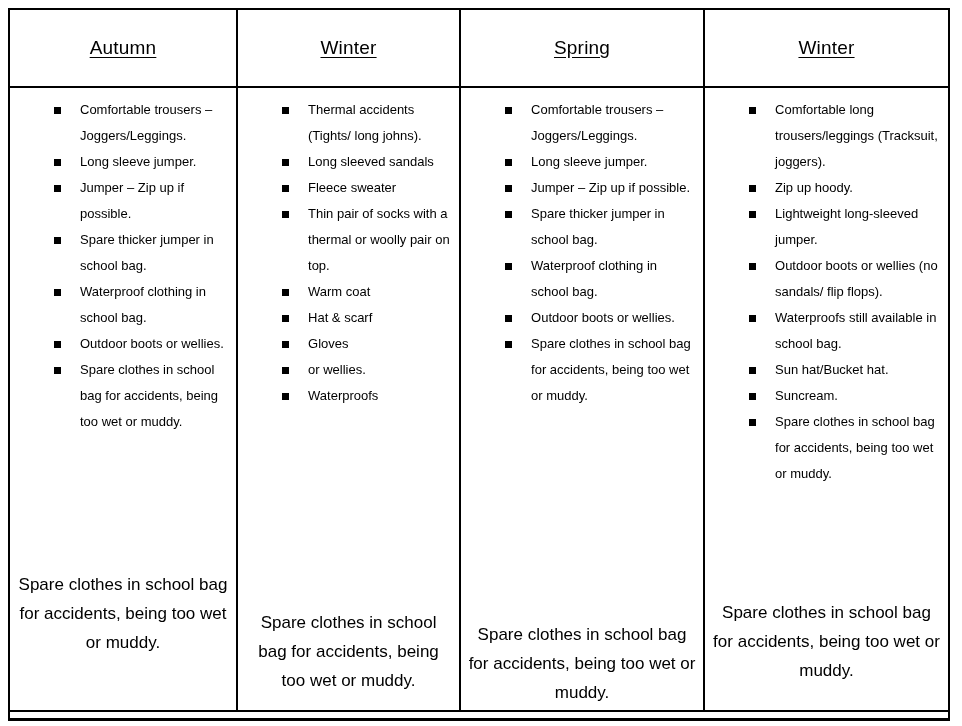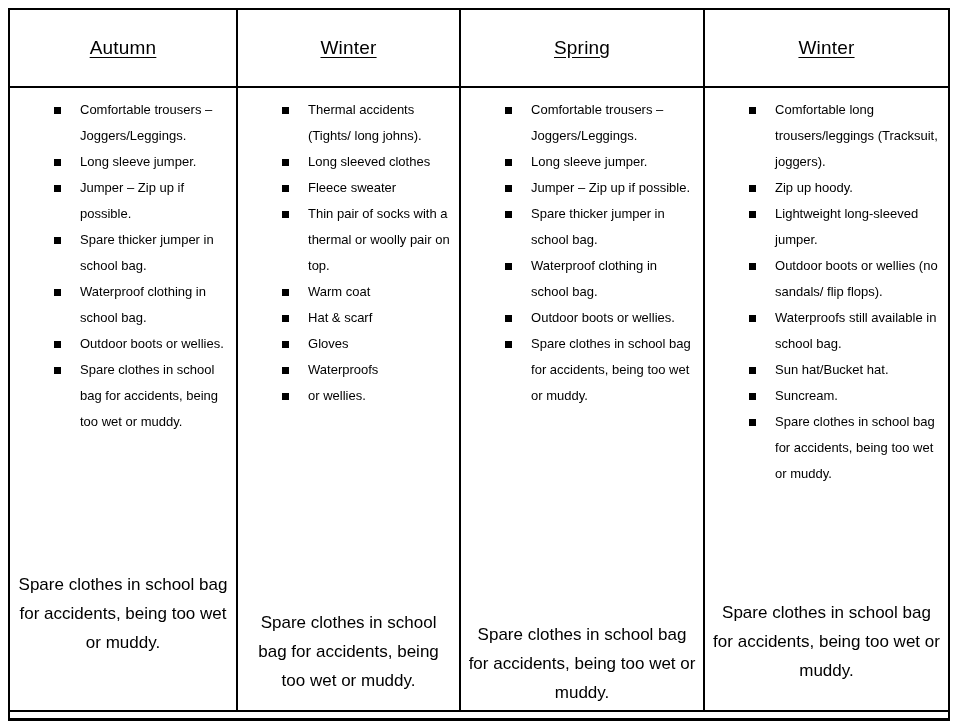--- a/index.html
+++ b/index.html
@@ -107,28 +107,28 @@
     </div>
   </div>
 
   <div class="col col-1">
     <div class="header-cell">
       <span class="header-text">Winter</span>
     </div>
     <div class="body-cell">
       <div class="list">
             <div class="list-item"><span class="bullet"></span><span class="item-text">Thermal accidents (Tights/ long johns).</span></div>
-            <div class="list-item"><span class="bullet"></span><span class="item-text">Long sleeved clothes</span></div>
+            <div class="list-item"><span class="bullet"></span><span class="item-text">Long sleeved sandals</span></div>
             <div class="list-item"><span class="bullet"></span><span class="item-text">Fleece sweater</span></div>
             <div class="list-item"><span class="bullet"></span><span class="item-text">Thin pair of socks with a thermal or woolly pair on top.</span></div>
             <div class="list-item"><span class="bullet"></span><span class="item-text">Warm coat</span></div>
             <div class="list-item"><span class="bullet"></span><span class="item-text">Hat &amp; scarf</span></div>
             <div class="list-item"><span class="bullet"></span><span class="item-text">Gloves</span></div>
+            <div class="list-item"><span class="bullet"></span><span class="item-text">or wellies.</span></div>
             <div class="list-item"><span class="bullet"></span><span class="item-text">Waterproofs</span></div>
-            <div class="list-item"><span class="bullet"></span><span class="item-text">or wellies.</span></div>
           </div>
       <div class="footer-note">Spare clothes in school bag for accidents, being too wet or muddy.</div>
     </div>
   </div>
 
   <div class="col col-2">
     <div class="header-cell">
       <span class="header-text">Spring</span>
     </div>
     <div class="body-cell">

